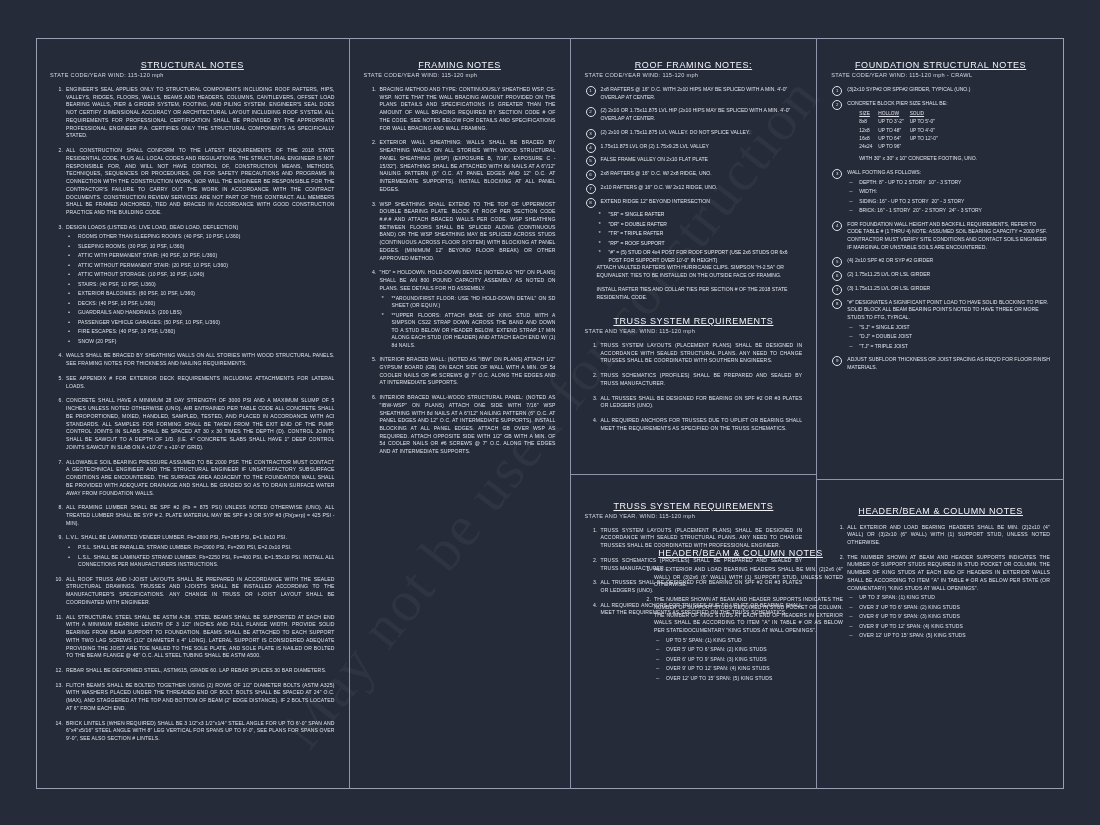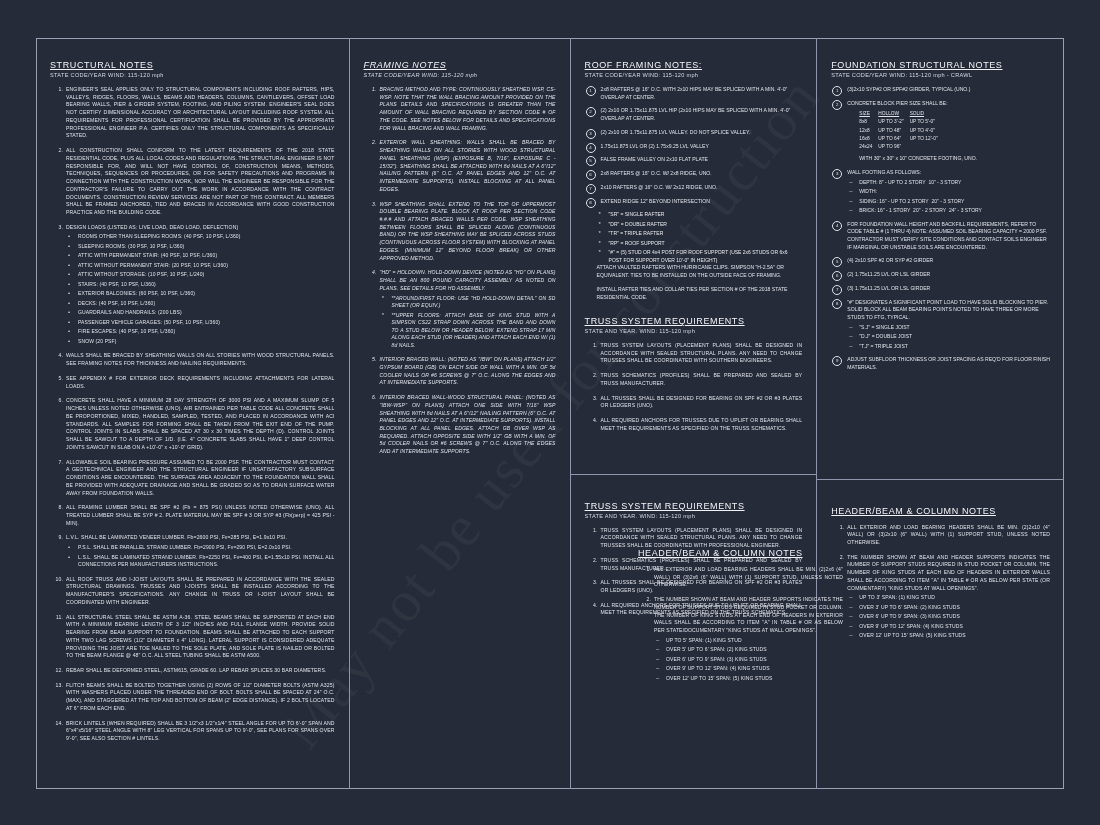--- a/index.html
+++ b/index.html
@@ -6,29 +6,29 @@
   body{width:1100px;height:825px;font-family:"Liberation Sans",sans-serif;color:#e8e9ee;overflow:hidden;}
   .sheet{position:relative;width:1100px;height:825px;background:#262b39;box-sizing:border-box;}
   .frame{position:absolute;left:36px;top:38px;right:36px;bottom:36px;border:1px solid #9aa0b4;}
   .watermark{position:absolute;left:0;top:0;width:100%;height:100%;pointer-events:none;
     display:flex;align-items:center;justify-content:center;}
   .watermark span{font-family:"Liberation Serif",serif;font-size:58px;color:rgba(255,255,255,0.045);
     transform:rotate(-52deg);white-space:nowrap;letter-spacing:2px;}
   .cols{position:absolute;left:36px;top:38px;right:36px;bottom:36px;display:flex;}
   .col{position:relative;box-sizing:border-box;padding:22px 14px 10px 14px;}
   .c1{width:30.5%;border-right:1px solid #8f96ab;}
-  .c2{width:21.5%;border-right:1px solid #8f96ab;font-style:italic;}
+  .c2{width:21.5%;border-right:1px solid #8f96ab;}
   .c3{width:24%;border-right:1px solid #8f96ab;}
   .c4{width:24%;gap:12px;}
   .colsplit{display:flex;flex-direction:column;height:100%;padding:0;}
   .half{box-sizing:border-box;padding:22px 14px 8px 14px;flex:1 1 auto;}
   .half.top{height:58%;}
   .half.bot{height:42%;border-top:1px solid #8f96ab;padding-top:26px;}
   h2{font-size:9px;letter-spacing:0.6px;margin:0 0 2px 0;font-weight:normal;text-decoration:underline;
-     color:#f2f3f7;}
+     color:#f2f3f7;text-align:center;}
   .subhead{font-size:5.6px;letter-spacing:0.3px;margin:0 0 8px 0;color:#d6d9e3;}
   ol{margin:0;padding:0;list-style:none;counter-reset:item;}
   li.item{position:relative;padding-left:16px;margin-bottom:7px;font-size:5.1px;line-height:1.52;
     text-align:justify;color:#dfe2ea;letter-spacing:0.12px;}
   li.item > .num{position:absolute;left:0;top:0;width:13px;text-align:right;color:#dfe2ea;}
   .sub{margin:2px 0 0 0;padding:0;list-style:none;}
   .sub li{position:relative;padding-left:12px;margin-top:2px;font-size:5.0px;line-height:1.5;}
   .sub li:before{content:"•";position:absolute;left:2px;top:-1px;font-size:6px;color:#cfd3df;}
   .sub.dash li:before{content:"–";}
   .sub.star li:before{content:"*";}

